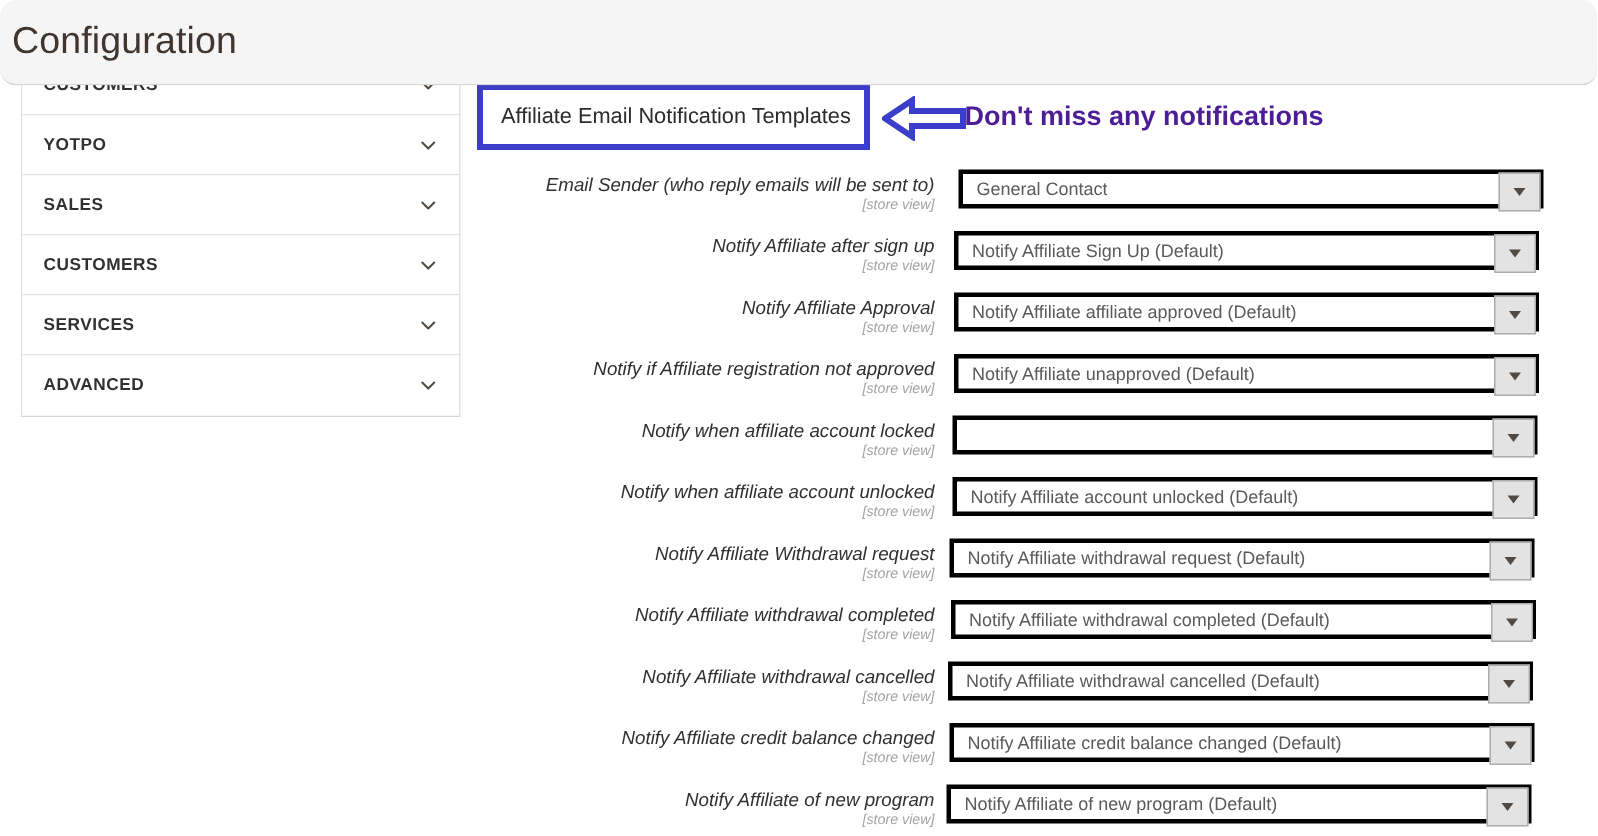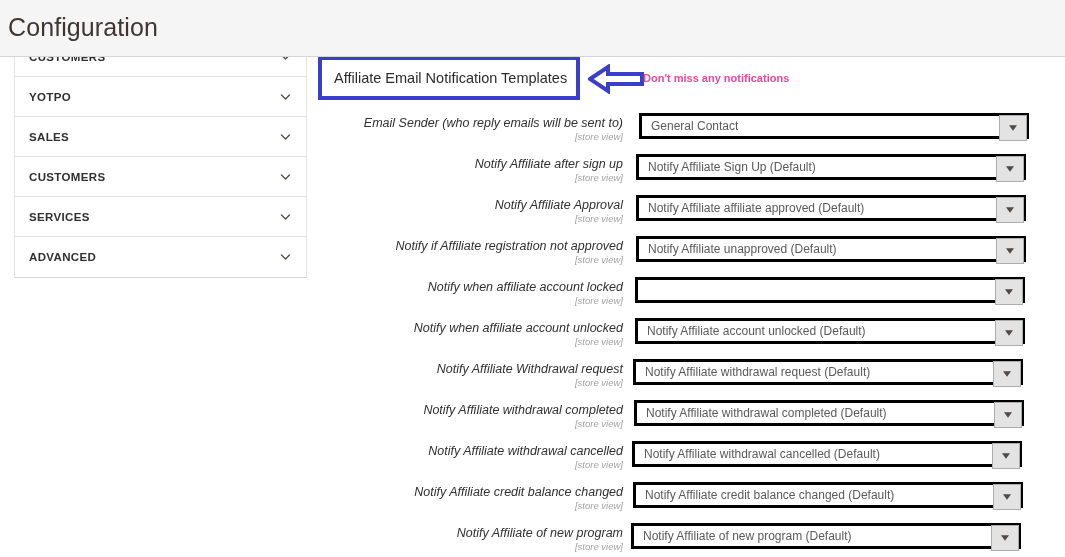--- a/index.html
+++ b/index.html
@@ -22,20 +22,21 @@
 
   
   .page-header {
     position: absolute;
     left: 0; top: 0;
     width: 1065px;
     height: 57px;
     background: #f5f5f5;
     border-bottom: 1px solid #d6d6d6;
     z-index: 20;
+    border-radius: 11px;
   }
   .page-title {
     position: absolute;
     left: 8px; top: 13px;
     font-size: 25px;
     font-weight: 400;
     color: #41362f;
     letter-spacing: 0.1px;
     white-space: nowrap;
   }
@@ -118,23 +119,23 @@
     top: 8px;
     width: 56px;
     height: 30px;
   }
   .annot-arrow svg { display: block; width: 56px; height: 30px; }
   .annot-text {
     position: absolute;
     left: 325px;
     top: 50%;
     transform: translateY(-50%);
-    font-size: 11px;
+    font-size: 18px;
     font-weight: 700;
-    color: #ec4899;
+    color: #4c1d95;
     white-space: nowrap;
   }
 
   
   .form-rows {
     position: absolute;
     left: 0;
     top: 76px;
     width: 730px;
   }

